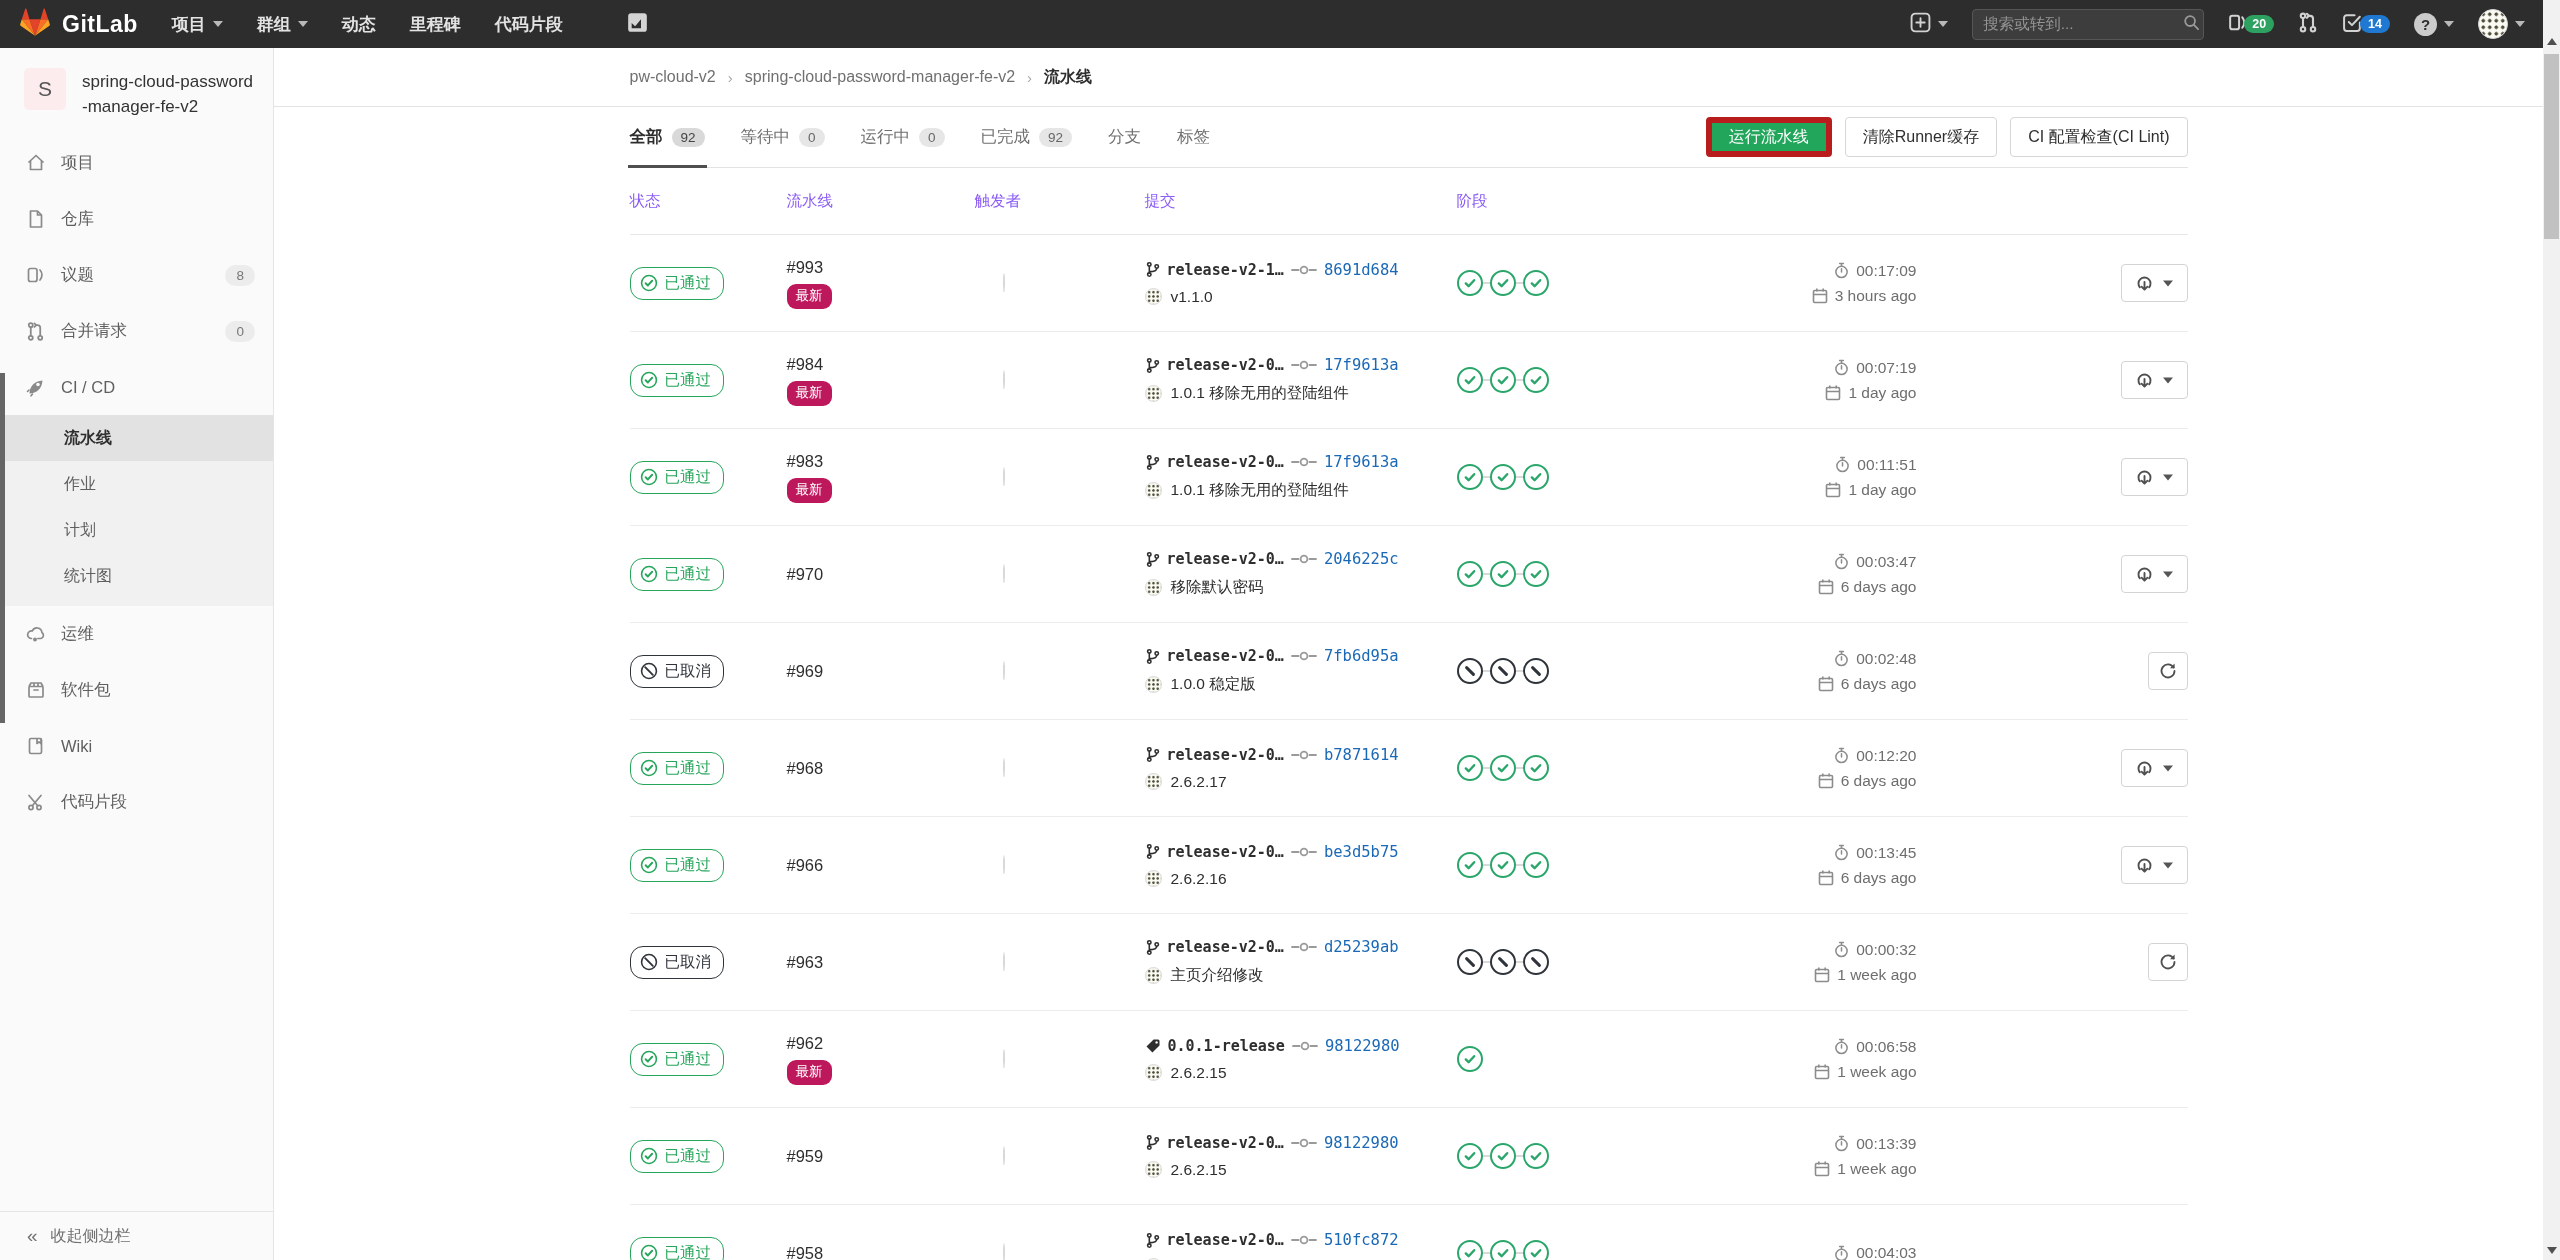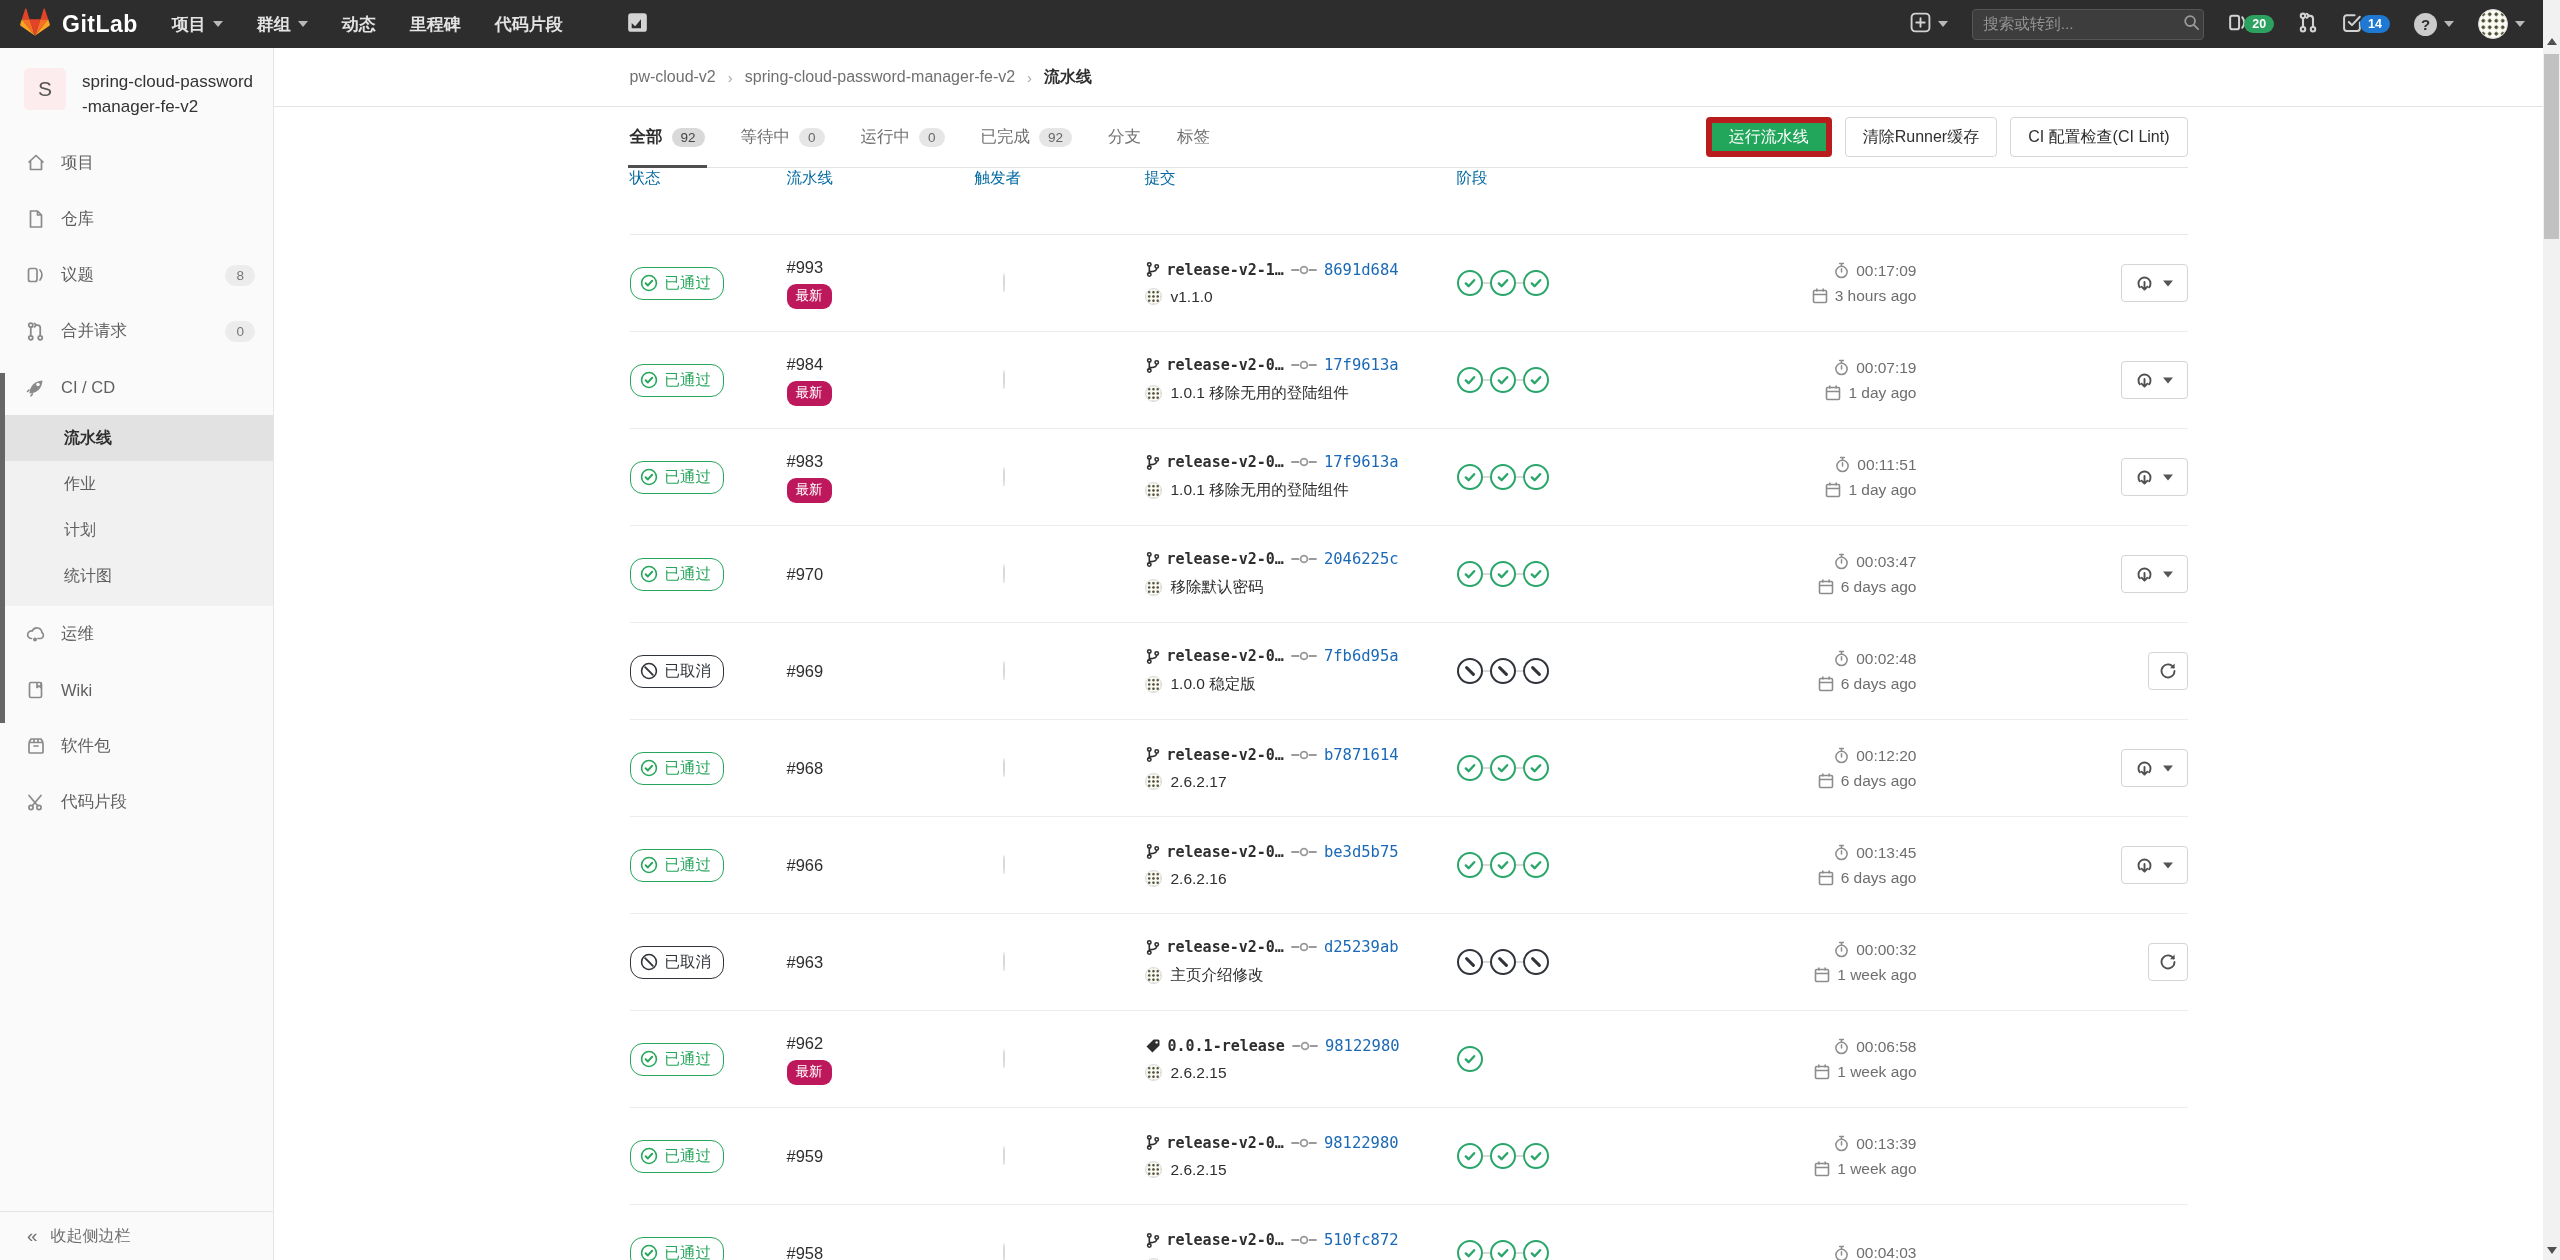--- a/index.html
+++ b/index.html
@@ -66,21 +66,21 @@
   .tab.active { color:#2e2e2e; font-weight:700; }
   .tab.active::after { content:""; position:absolute; left:-2px; right:-2px; bottom:-1px; height:3px; background:#4f4f4f; }
   .tab-pill { background:#e6e6e6; color:#666; border-radius:11px; padding:2px 9px; font-size:13.5px; font-weight:400; }
   .tab.active .tab-pill { background:#d9d9d9; color:#444; }
   .toolbar { display:flex; gap:13px; align-items:center; }
   .btn { height:40px; border-radius:4px; font-size:16px; padding:0 17px; display:inline-flex; align-items:center; cursor:pointer; font-family:inherit; }
   .btn-green { background:#22a65b; border:6px solid #b91c1c; color:#fff; }
   .btn-default { background:#fff; border:1px solid #d6d6d6; color:#2e2e2e; }
 
   
-  .thead { display:flex; height:67px; align-items:flex-start; border-bottom:1px solid #e8e8e8; color:#0369a1; font-size:15.5px; }
+  .thead { display:flex; height:67px; align-items:center; border-bottom:1px solid #e8e8e8; color:#8b5cf6; font-size:15.5px; }
   .c-status { width:157px; } .c-pipeline { width:146px; } .c-trigger { width:170px;margin-left:42px; }
   .c-commit { width:312px; } .c-stages { width:260px; }
   .c-time { width:200px; } .c-actions { flex:1; display:flex; justify-content:flex-end; }
 
   .rows { }
   .prow { display:flex; align-items:center; height:97px; border-bottom:1px solid #ececec; }
   .status-badge { display:inline-flex; align-items:center; gap:7px; border:1.5px solid; border-radius:13px; padding:5px 12px 5px 9px; font-size:15.5px; cursor:pointer; background:#fff; }
   .st-passed { color:#26a65b; border-color:#26a65b; }
   .st-canceled { color:#2f343a; border-color:#2f343a; }
   .pid { color:#2e2e2e; font-size:16.5px; cursor:pointer; display:block; }
@@ -278,36 +278,36 @@
       <span class="s-ico">
           <svg width="21" height="20" viewBox="0 0 20 20" fill="none" stroke="#8a8a8a" stroke-width="1.7" stroke-linejoin="round">
             <path d="M6 14.5a3.8 3.8 0 1 1 .8-7.5A5 5 0 0 1 16.4 8.5a3.3 3.3 0 0 1-1 6h-3" stroke-linecap="round"></path>
             <circle cx="9.5" cy="15.5" r="2" fill="#8a8a8a" stroke="none"></circle>
           </svg>
         </span>
       <span>运维</span>
     </li>
     <li class="side-item">
       <span class="s-ico">
-          <svg width="19" height="20" viewBox="0 0 18 20" fill="none" stroke="#8a8a8a" stroke-width="1.7" stroke-linejoin="round">
-            <rect x="3" y="2.5" width="12" height="15" rx="1.5"></rect>
-            <path d="M10.5 2.5v5l2-1.6 2 1.6v-5"></path>
-          </svg>
-        </span>
-      <span>Wiki</span>
-    </li>
-    <li class="side-item">
-      <span class="s-ico">
           <svg width="20" height="20" viewBox="0 0 20 20" fill="none" stroke="#8a8a8a" stroke-width="1.7" stroke-linejoin="round">
             <rect x="3" y="6.5" width="14" height="10.5" rx="1"></rect>
             <path d="M3 6.5L5 3h10l2 3.5M8 6.5V3M12 6.5V3"></path>
             <path d="M8 10h4" stroke-linecap="round"></path>
           </svg>
         </span>
       <span>软件包</span>
+    </li>
+    <li class="side-item">
+      <span class="s-ico">
+          <svg width="19" height="20" viewBox="0 0 18 20" fill="none" stroke="#8a8a8a" stroke-width="1.7" stroke-linejoin="round">
+            <rect x="3" y="2.5" width="12" height="15" rx="1.5"></rect>
+            <path d="M10.5 2.5v5l2-1.6 2 1.6v-5"></path>
+          </svg>
+        </span>
+      <span>Wiki</span>
     </li>
     <li class="side-item">
       <span class="s-ico">
           <svg width="20" height="20" viewBox="0 0 20 20" fill="none" stroke="#8a8a8a" stroke-width="1.7" stroke-linecap="round">
             <circle cx="5" cy="15.5" r="2.1"></circle>
             <circle cx="13" cy="15.5" r="2.1"></circle>
             <path d="M6.3 13.8L15 3.5M11.7 13.8L3 3.5"></path>
           </svg>
         </span>
       <span>代码片段</span>

